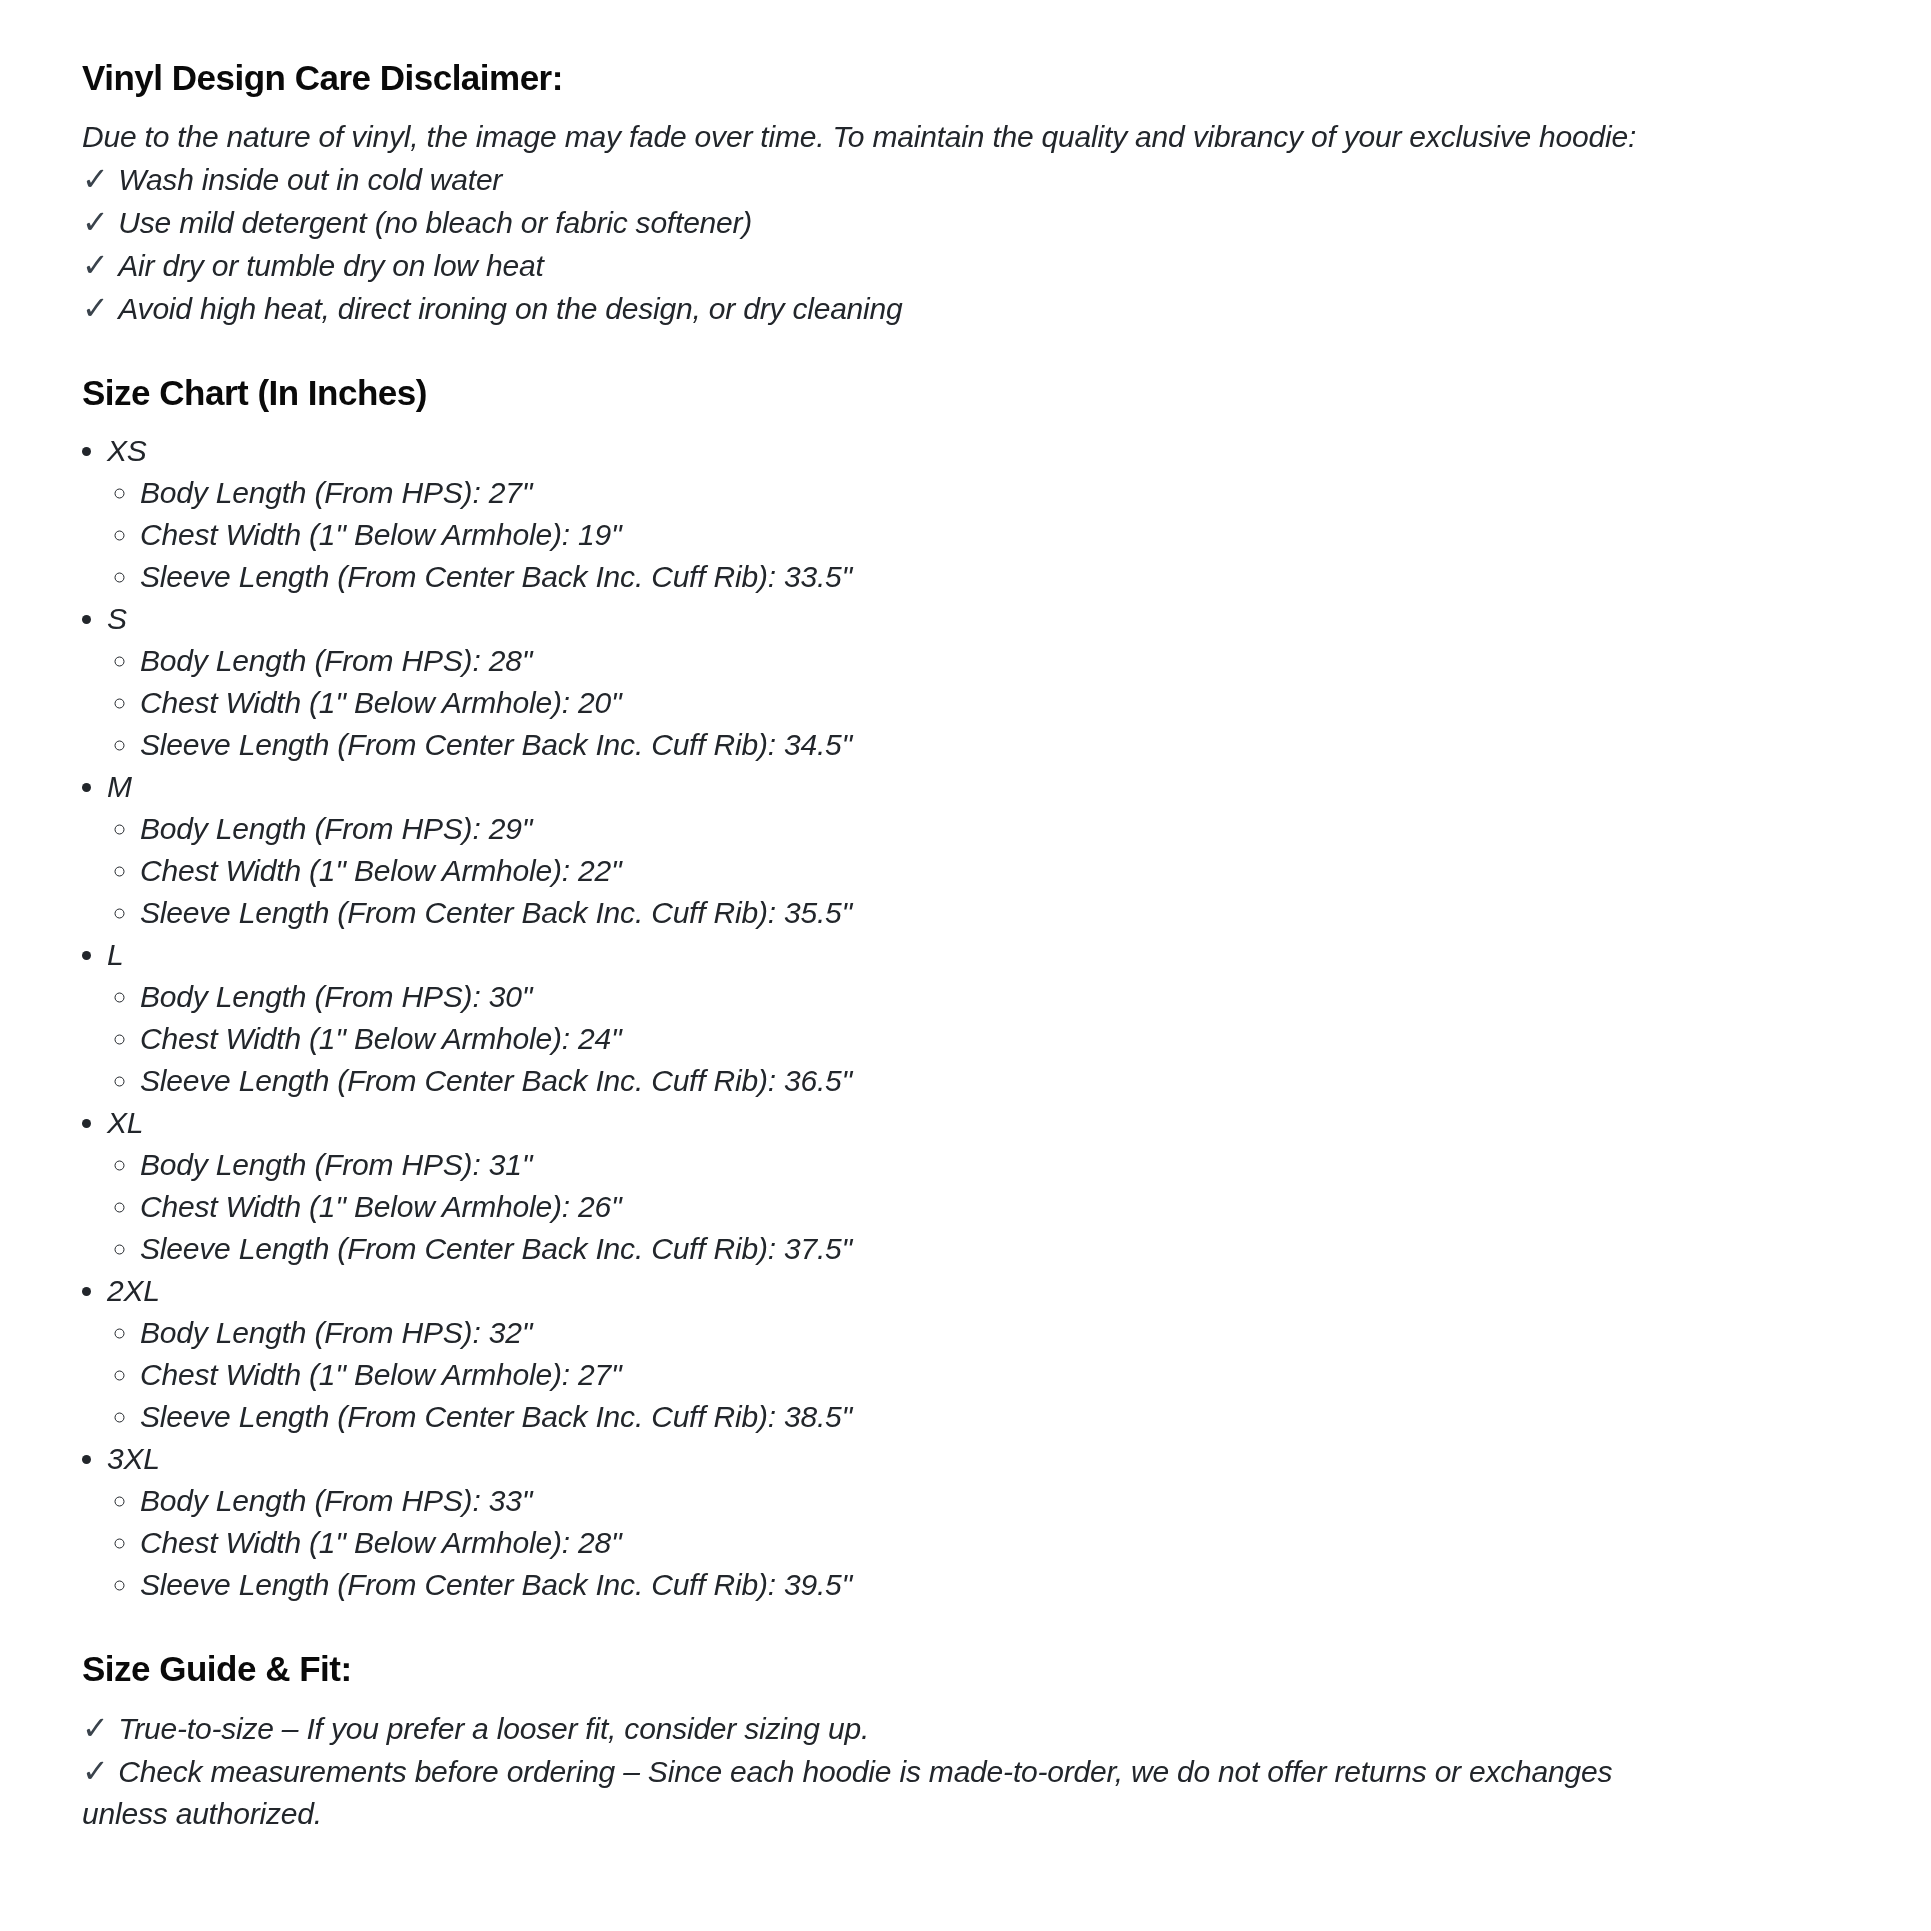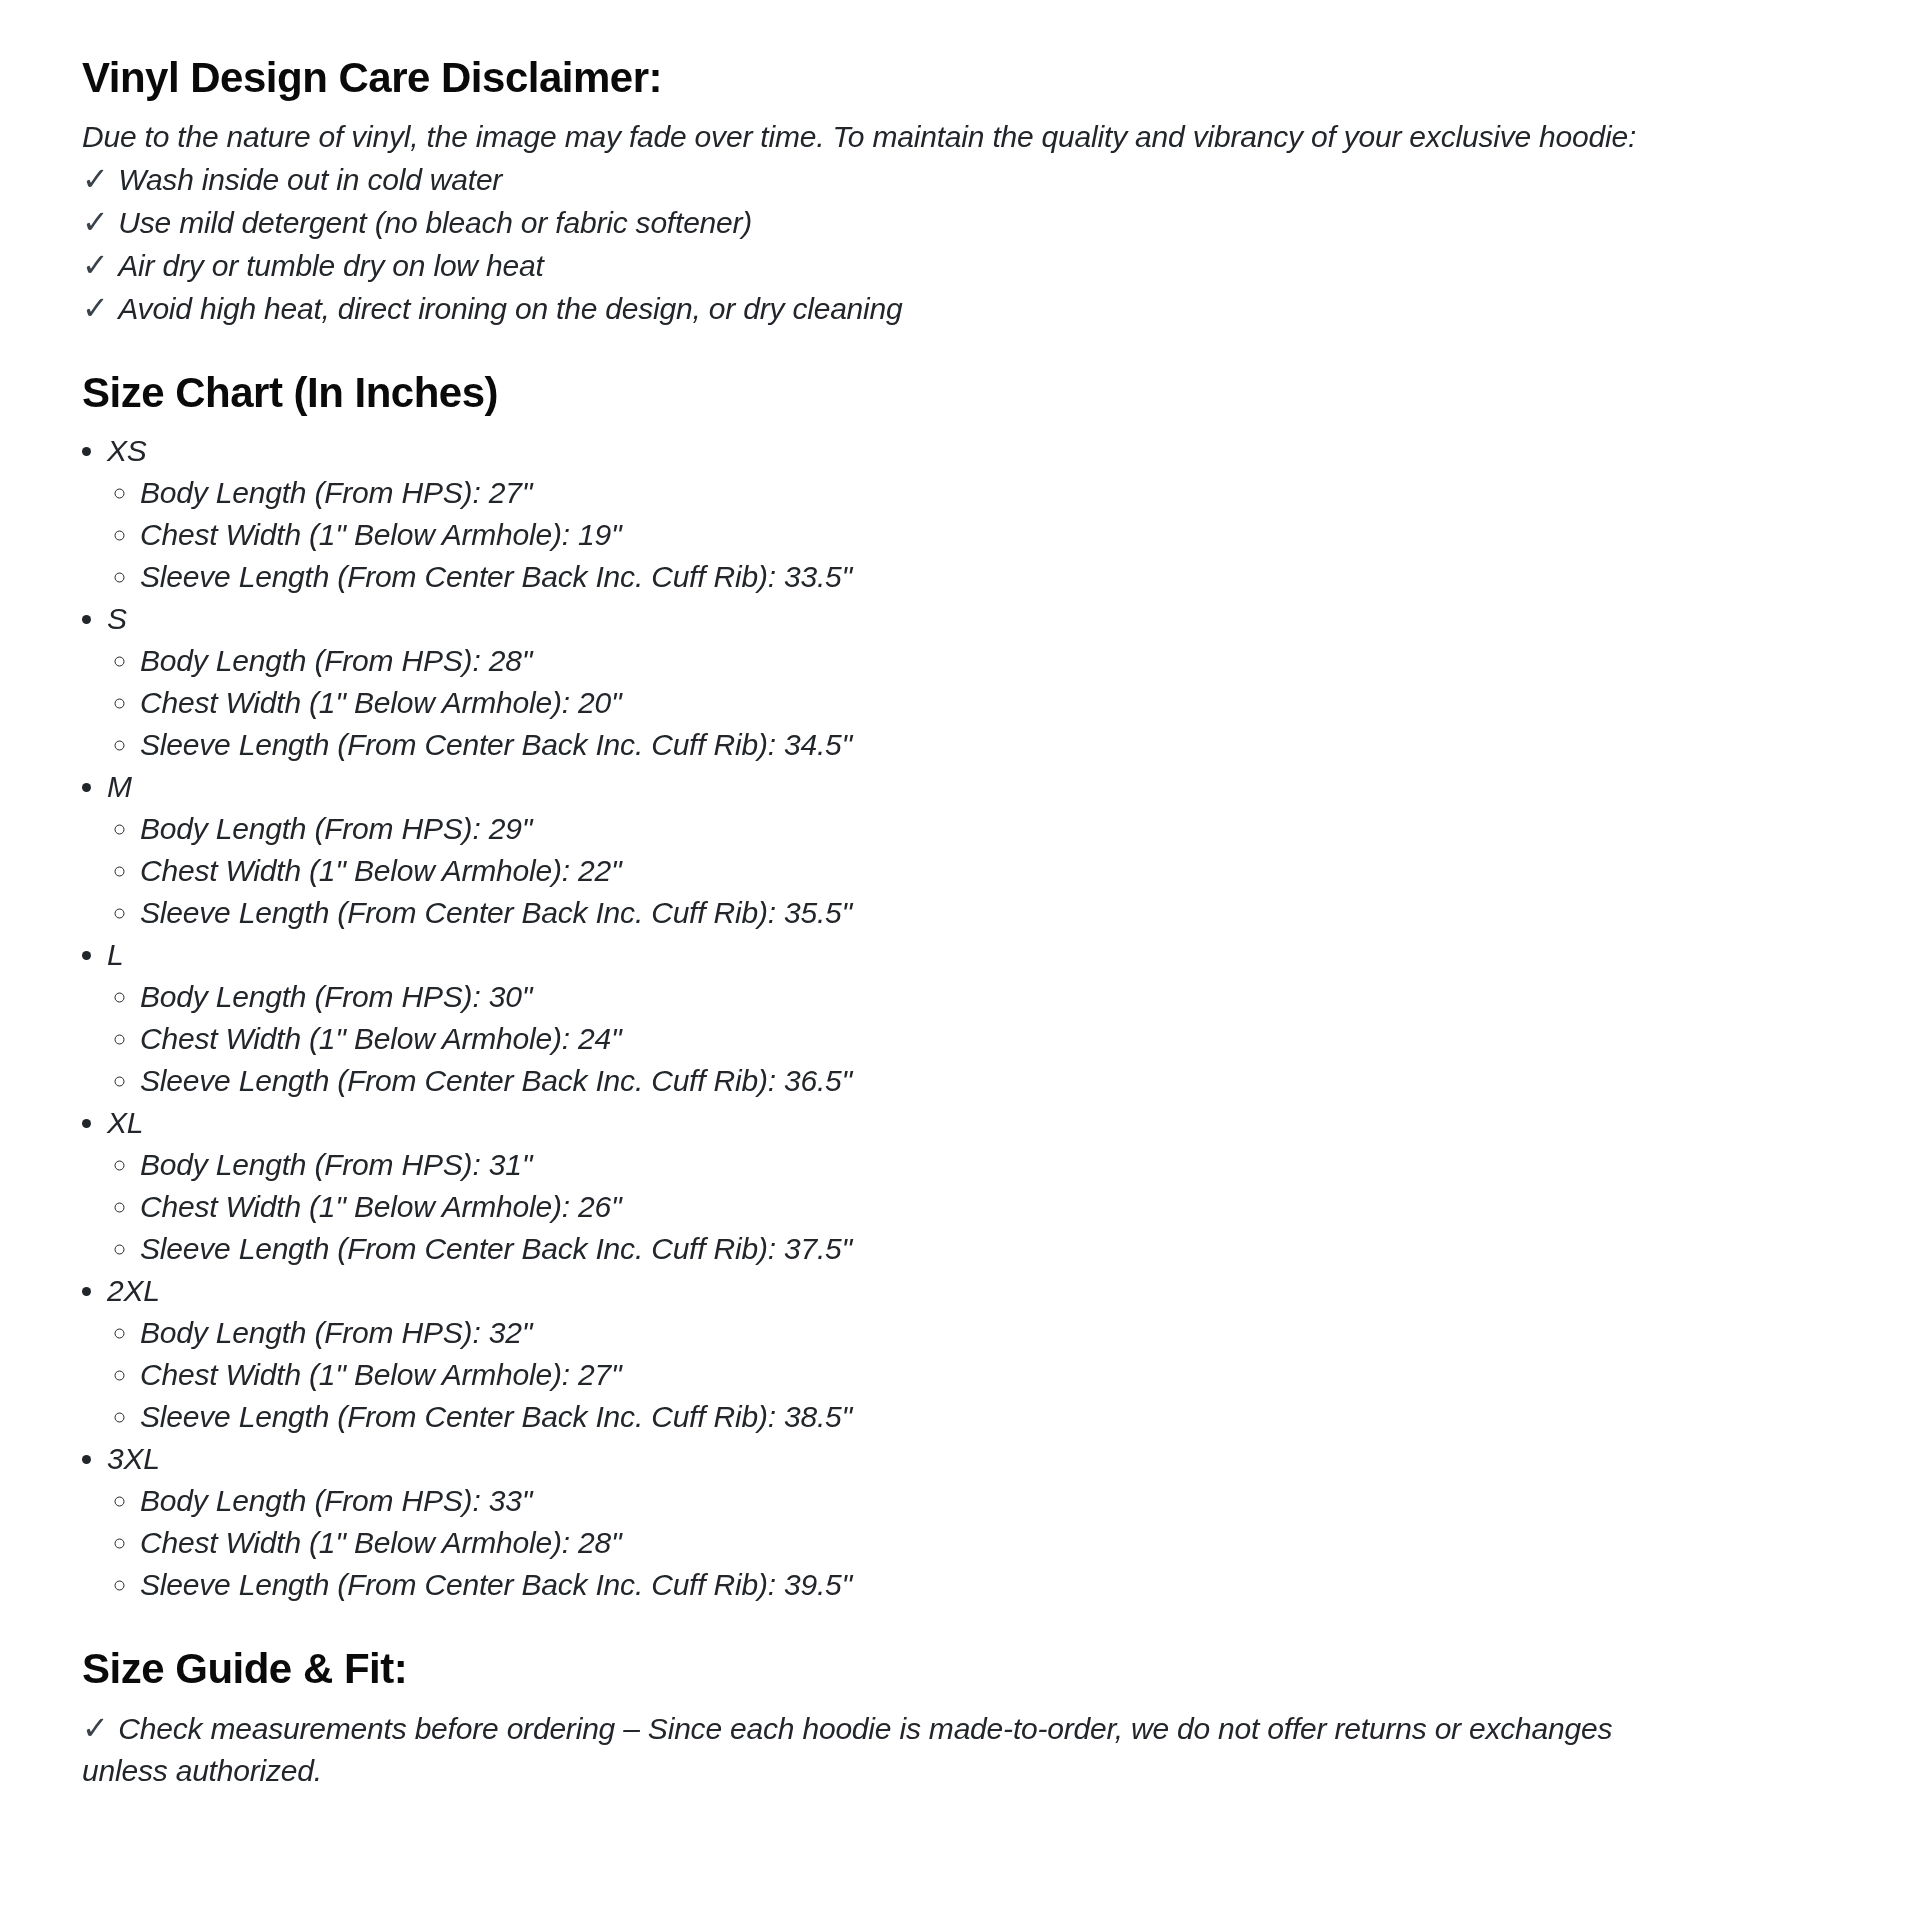--- a/index.html
+++ b/index.html
@@ -19,21 +19,21 @@
     height: 1931px;
     font-family: "Liberation Sans", "DejaVu Sans", sans-serif;
     color: var(--text);
     overflow: hidden;
   }
   .page {
     padding: 54px 58px 0 82px;
   }
   h2.doc-heading {
     margin: 0 0 13.5px 0;
-    font-size: 42px;
+    font-size: 35px;
     line-height: 48px;
     font-weight: 700;
     color: var(--heading);
     letter-spacing: -0.5px;
   }
   h2.doc-heading.section-gap {
     margin-top: 39px;
   }
   .body-text {
     font-size: 30px;
@@ -166,18 +166,19 @@
 
   <li class="spec-item">Sleeve Length (From Center Back Inc. Cuff Rib): 39.5"</li>
 </ul>
   </li>
 </ul>
 
   <h2 class="doc-heading section-gap">Size Guide &amp; Fit:</h2>
 
   <div class="body-text check-block" id="fit-checklist">
 
+  <p class="check-line"><span class="check">✓</span><span class="check-text">True-to-size – If you prefer a looser fit, consider sizing up.</span></p>
 
   <p class="check-line"><span class="check">✓</span><span class="check-text">Check measurements before ordering – Since each hoodie is made-to-order, we do not offer returns or exchanges unless authorized.</span></p>
 </div>
 
 </main>
 
 
 </body></html>

